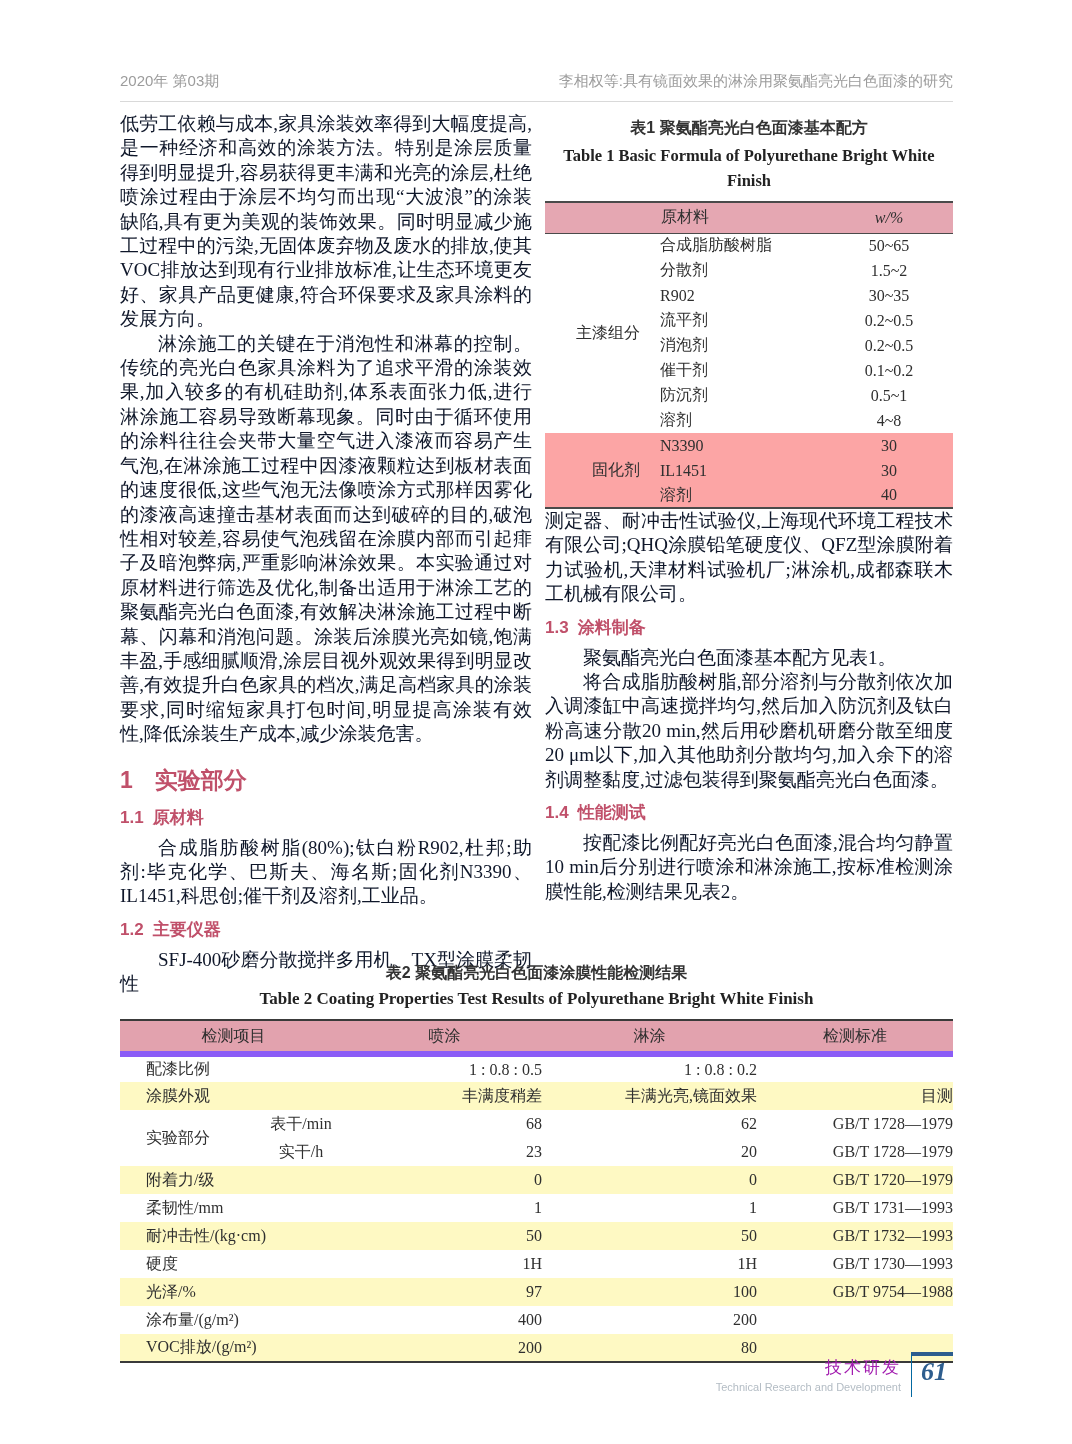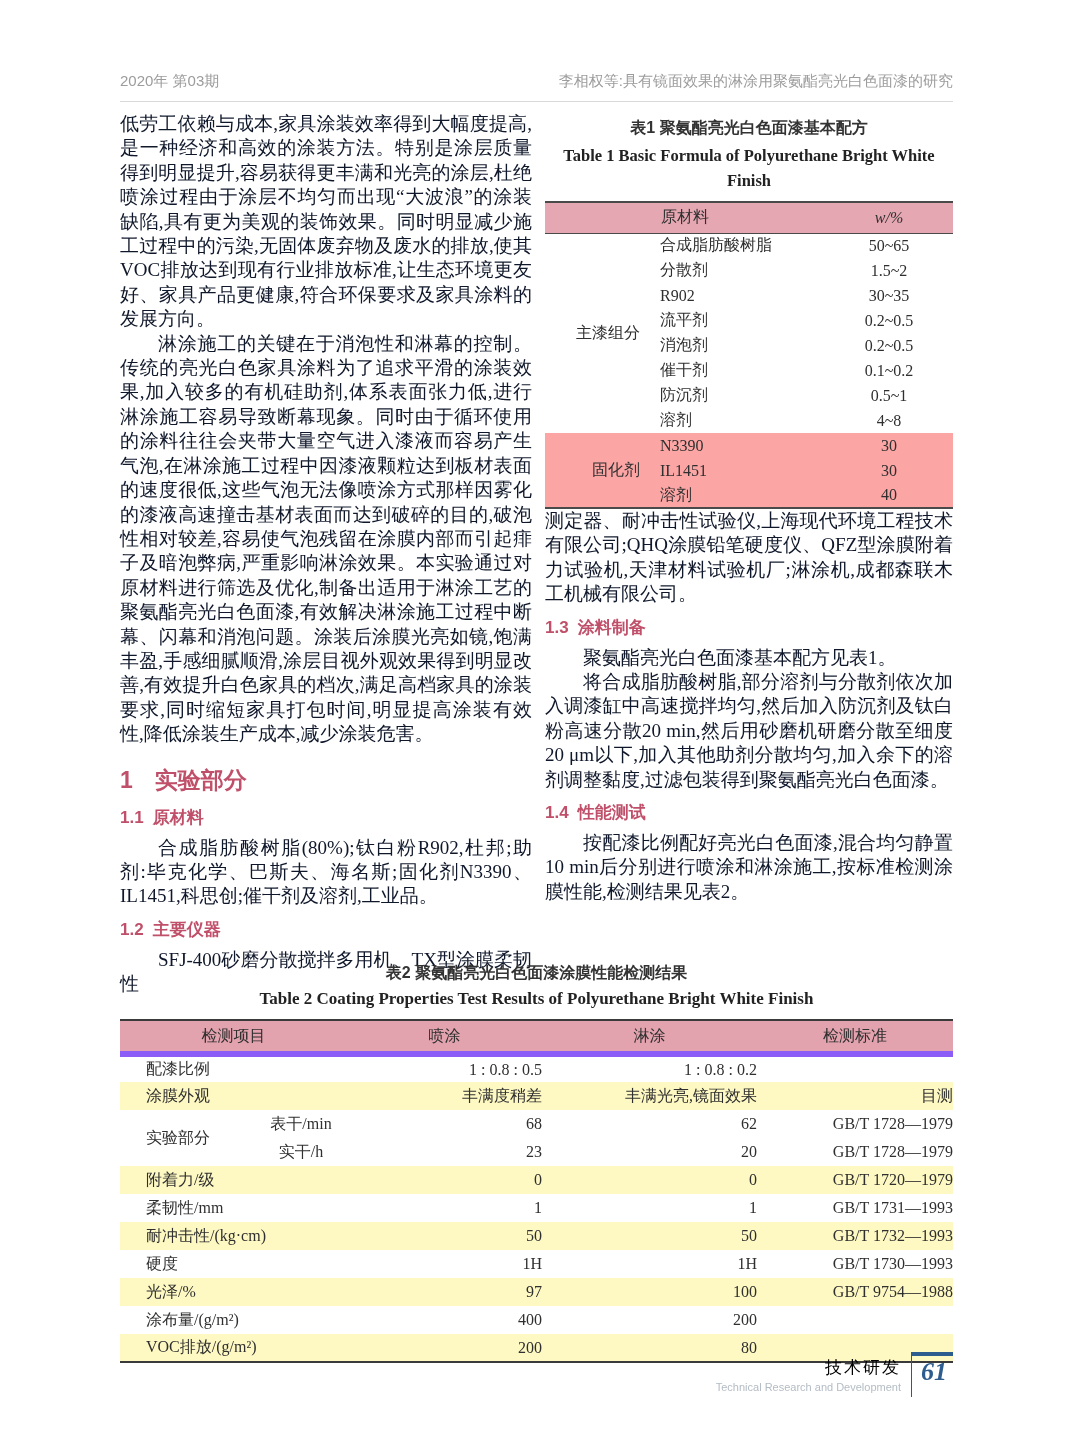--- a/index.html
+++ b/index.html
@@ -80,21 +80,21 @@
   table.t2 td.sub  { text-align:center; }
   table.t2 tr.shade td { background:#fef9c3;margin-top:6px; }
   
   .pg-footer {
     position:absolute; right:119px; top:1352px;
     display:flex; align-items:flex-end;
   }
   .footer-text { text-align:right; margin-right:10px; padding-bottom:4px; }
   .footer-cn {
     font-family:"Liberation Sans","DejaVu Sans",sans-serif;
-    font-size:17px; color:#000000; letter-spacing:2px;
+    font-size:17px; color:#a21caf; letter-spacing:2px;
   }
   .footer-en {
     font-family:"Liberation Sans","DejaVu Sans",sans-serif;
     font-size:11px; color:#b3bcc4; margin-top:2px;
   }
   .pageno-box {
     border-top:4px solid #2d5d8e; border-left:1px solid #0369a1;
     padding:1px 6px 10px 9px; min-width:36px;
   }
   .pageno-box span {

